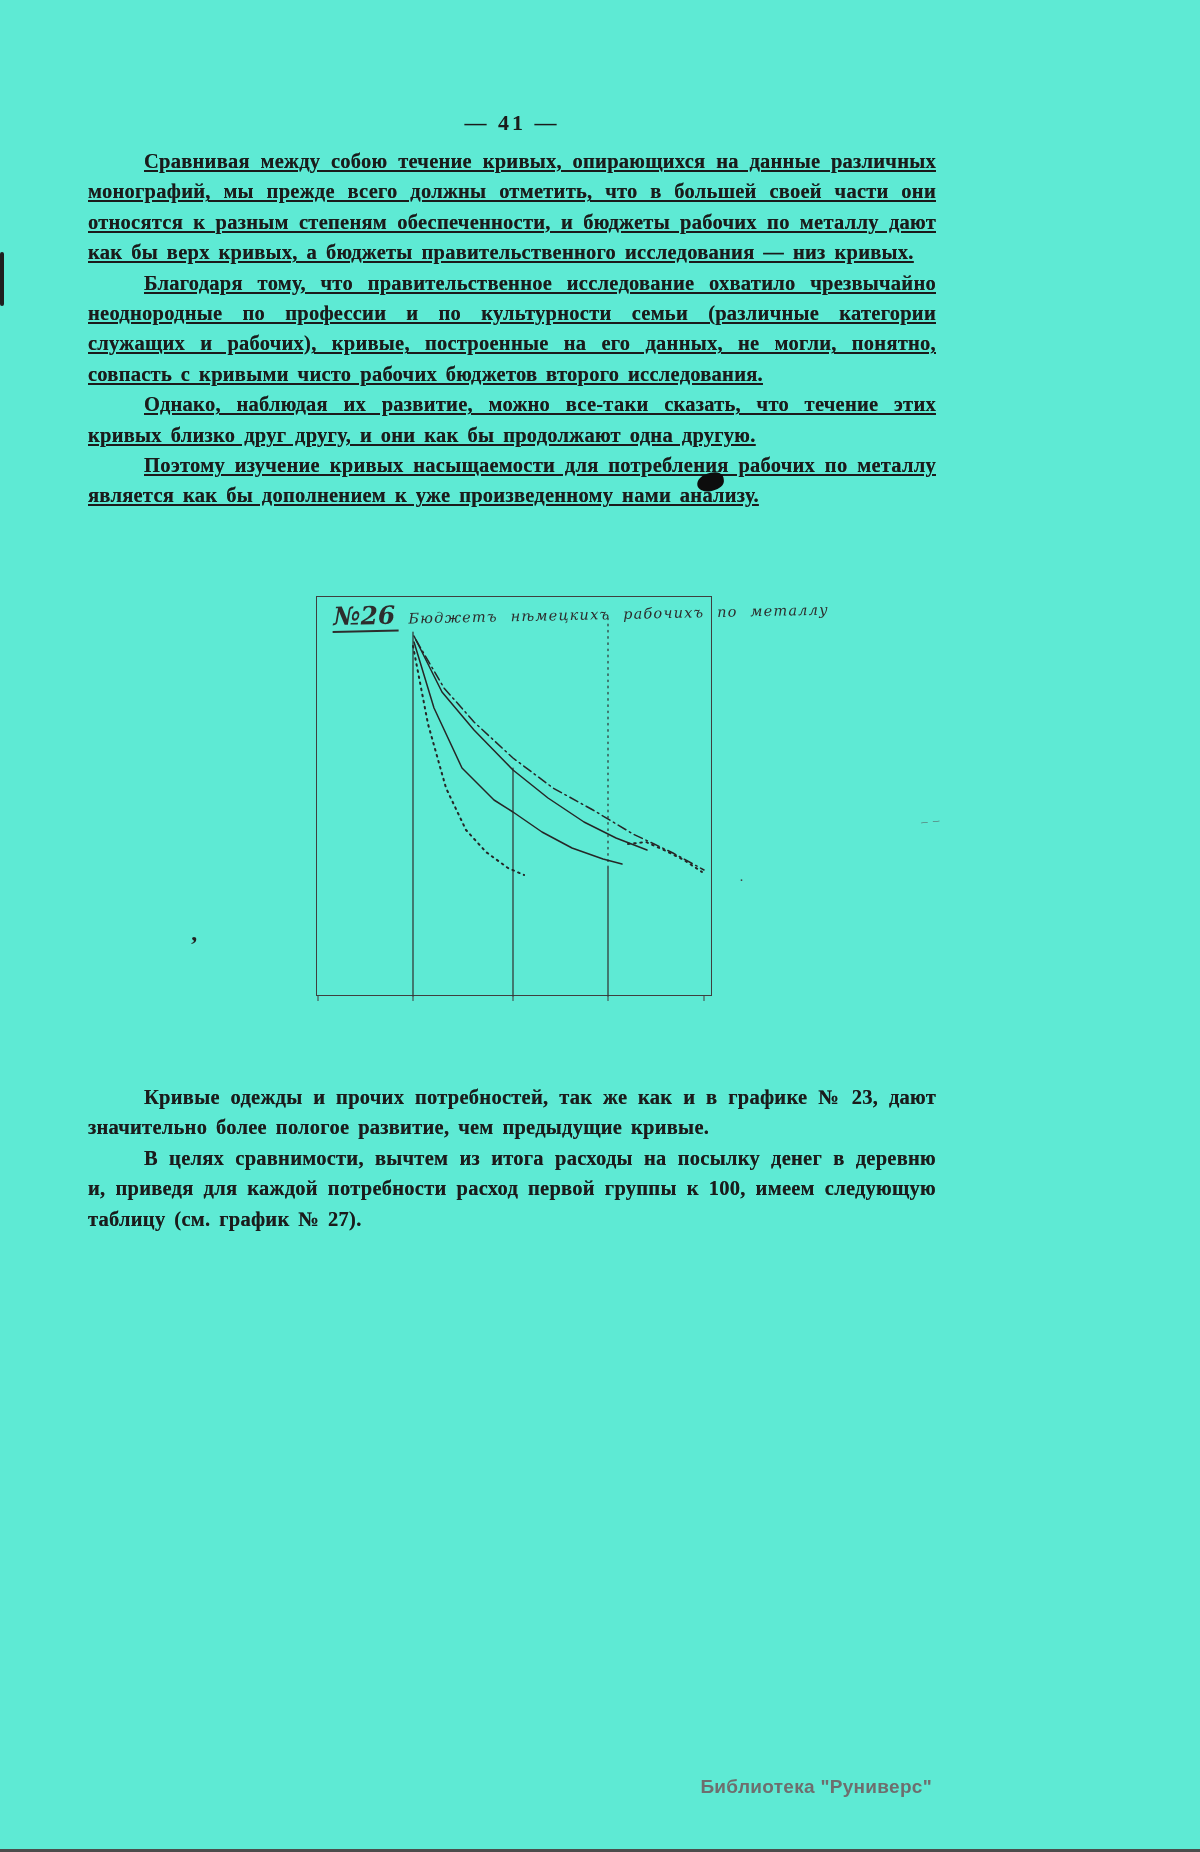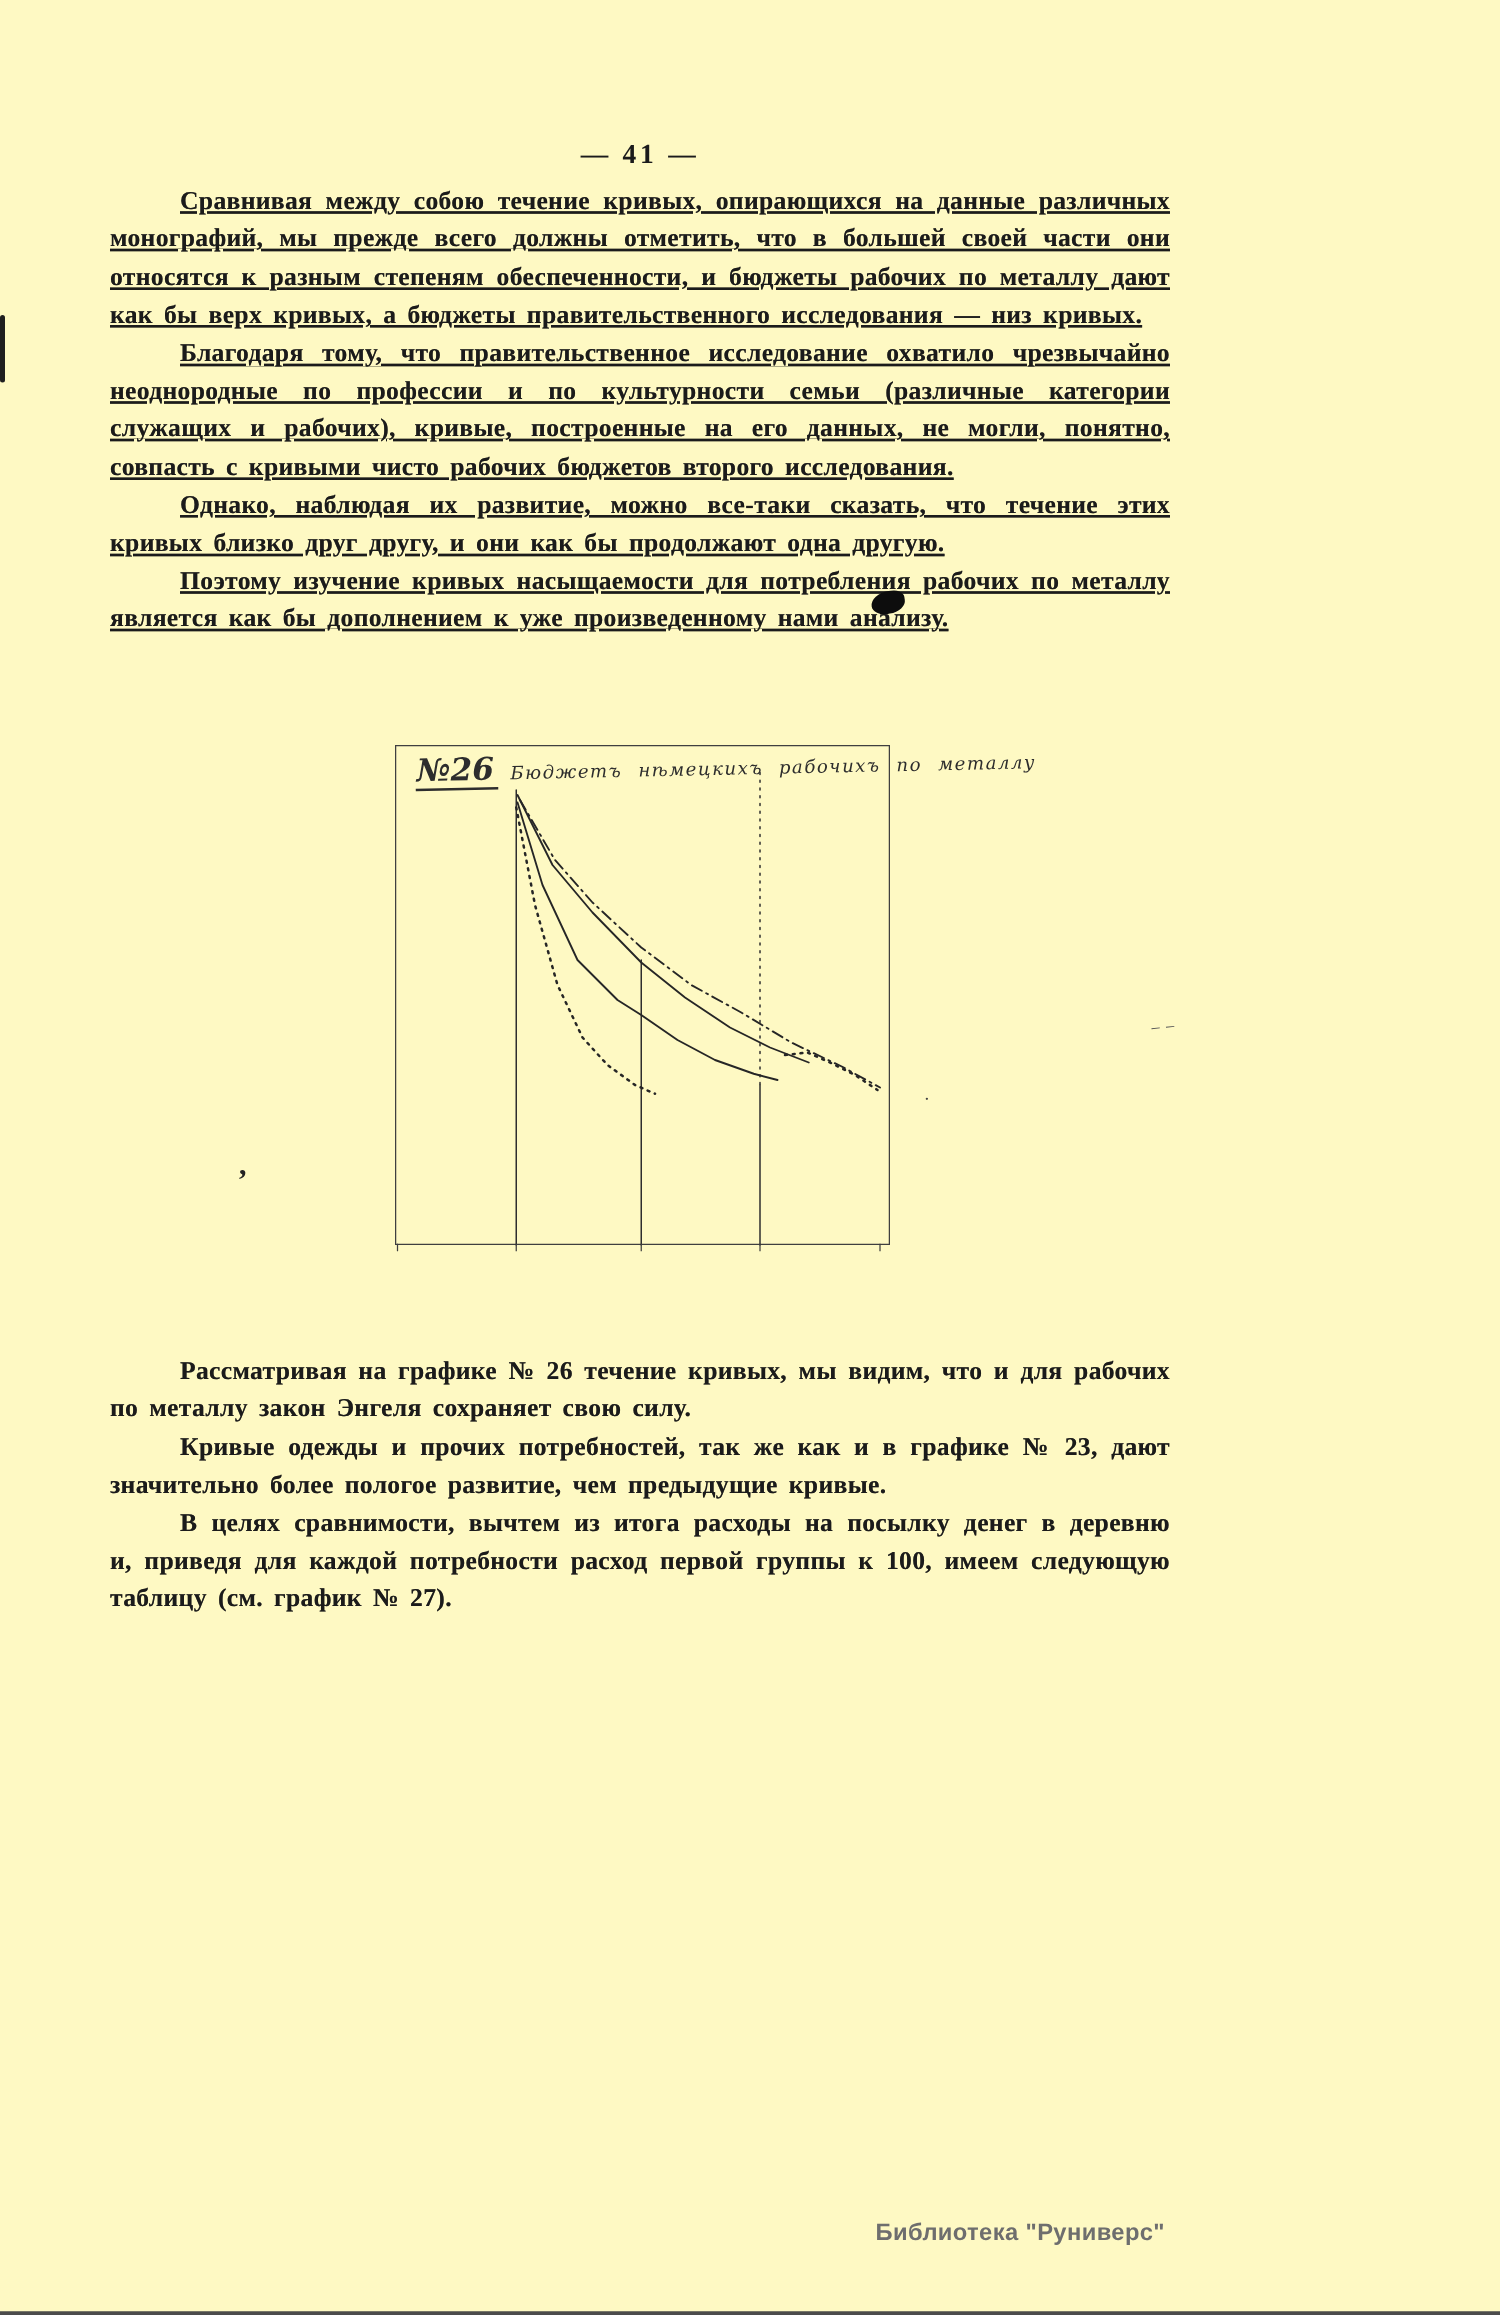--- a/index.html
+++ b/index.html
@@ -1,18 +1,18 @@
 <!DOCTYPE html>
 <html><head>
 <meta charset="utf-8">
 <style>
   html,body{margin:0;padding:0;background:#dedede;}
   .page{
     position:relative;width:1200px;height:1852px;margin:0 auto;
-    background:#fef9c3;overflow:hidden;
+    background:#5eead4;overflow:hidden;
     font-family:"Liberation Serif","DejaVu Serif",serif;color:#1b1b1b;
   }
   .page-number{
     position:absolute;top:110px;left:88px;width:848px;text-align:center;
     font-size:22px;font-weight:700;letter-spacing:3px;
   }
   .text-block{
     position:absolute;left:88px;width:848px;
     font-size:20.5px;font-weight:700;line-height:30.4px;
     text-align:justify;letter-spacing:.25px;word-spacing:3.5px;
@@ -92,21 +92,20 @@
     <div class="figure-title">
       <span class="fig-label">№26</span><span class="fig-caption">Бюджетъ нѣмецкихъ рабочихъ по металлу</span>
     </div>
   </div>
 
   <div class="stray-mark">ʼ</div>
   <div class="margin-marks">– –</div>
   <div class="small-mark">·</div>
 
   <div class="text-block bottom">
-    <p>Рассматривая на графике № 26 течение кривых, мы видим, что и для рабочих по металлу закон Энгеля сохраняет свою силу.</p>
     <p>Кривые одежды и прочих потребностей, так же как и в графике № 23, дают значительно более пологое развитие, чем предыдущие кривые.</p>
     <p>В целях сравнимости, вычтем из итога расходы на посылку денег в деревню и, приведя для каждой потребности расход первой группы к 100, имеем следующую таблицу (см. график № 27).</p>
   </div>
 
   <div class="watermark">Библиотека "Руниверс"</div>
 
   <div class="edge-left"></div>
   <div class="edge-bottom"></div>
 
 </div>

